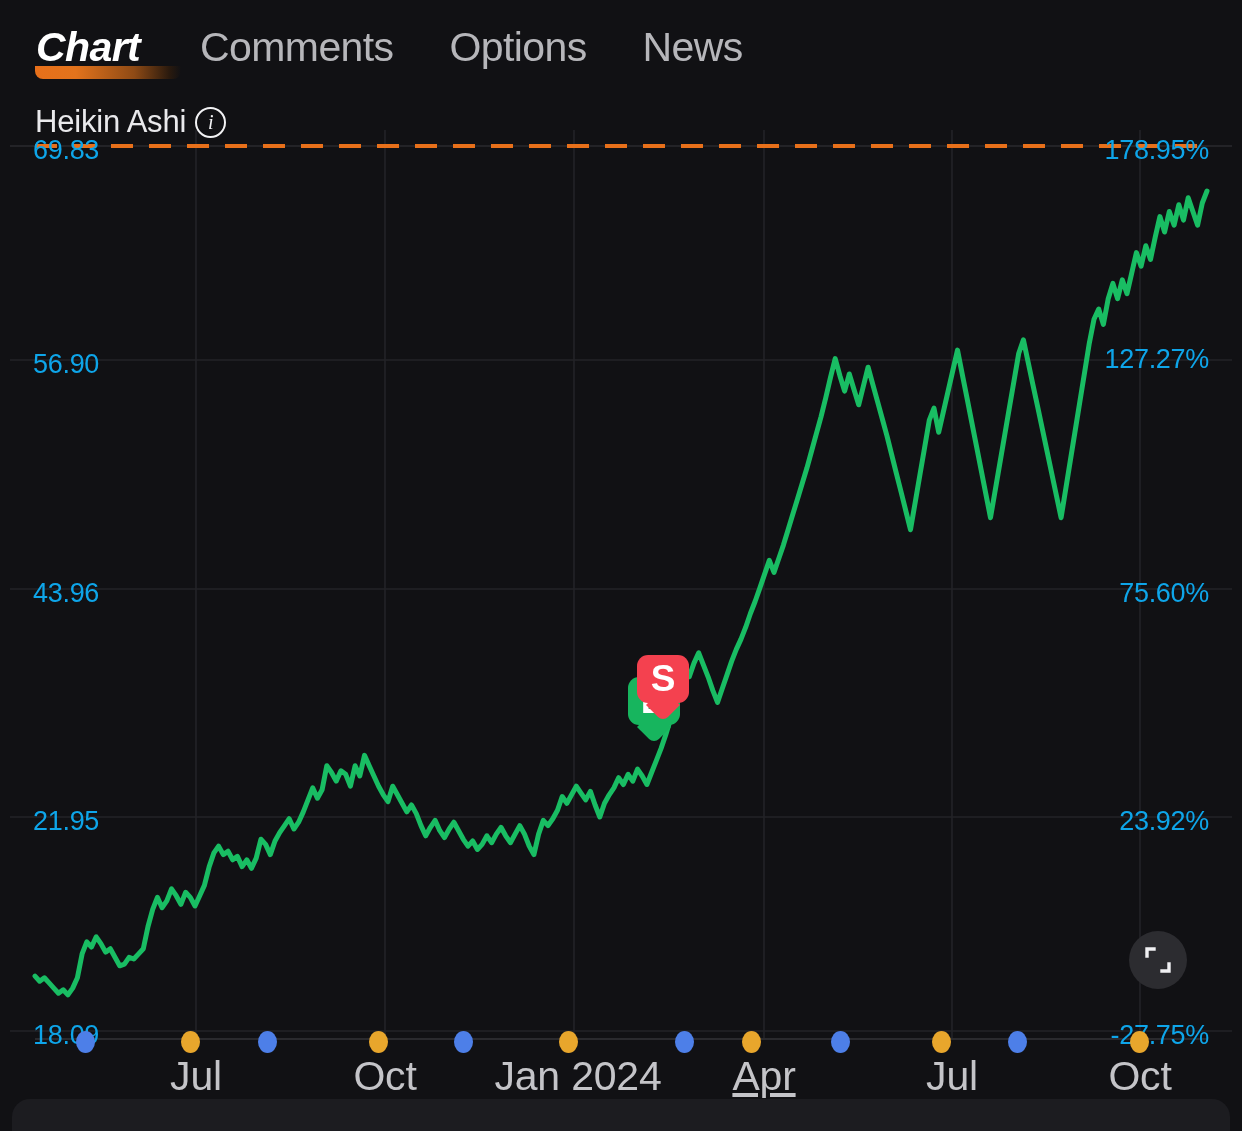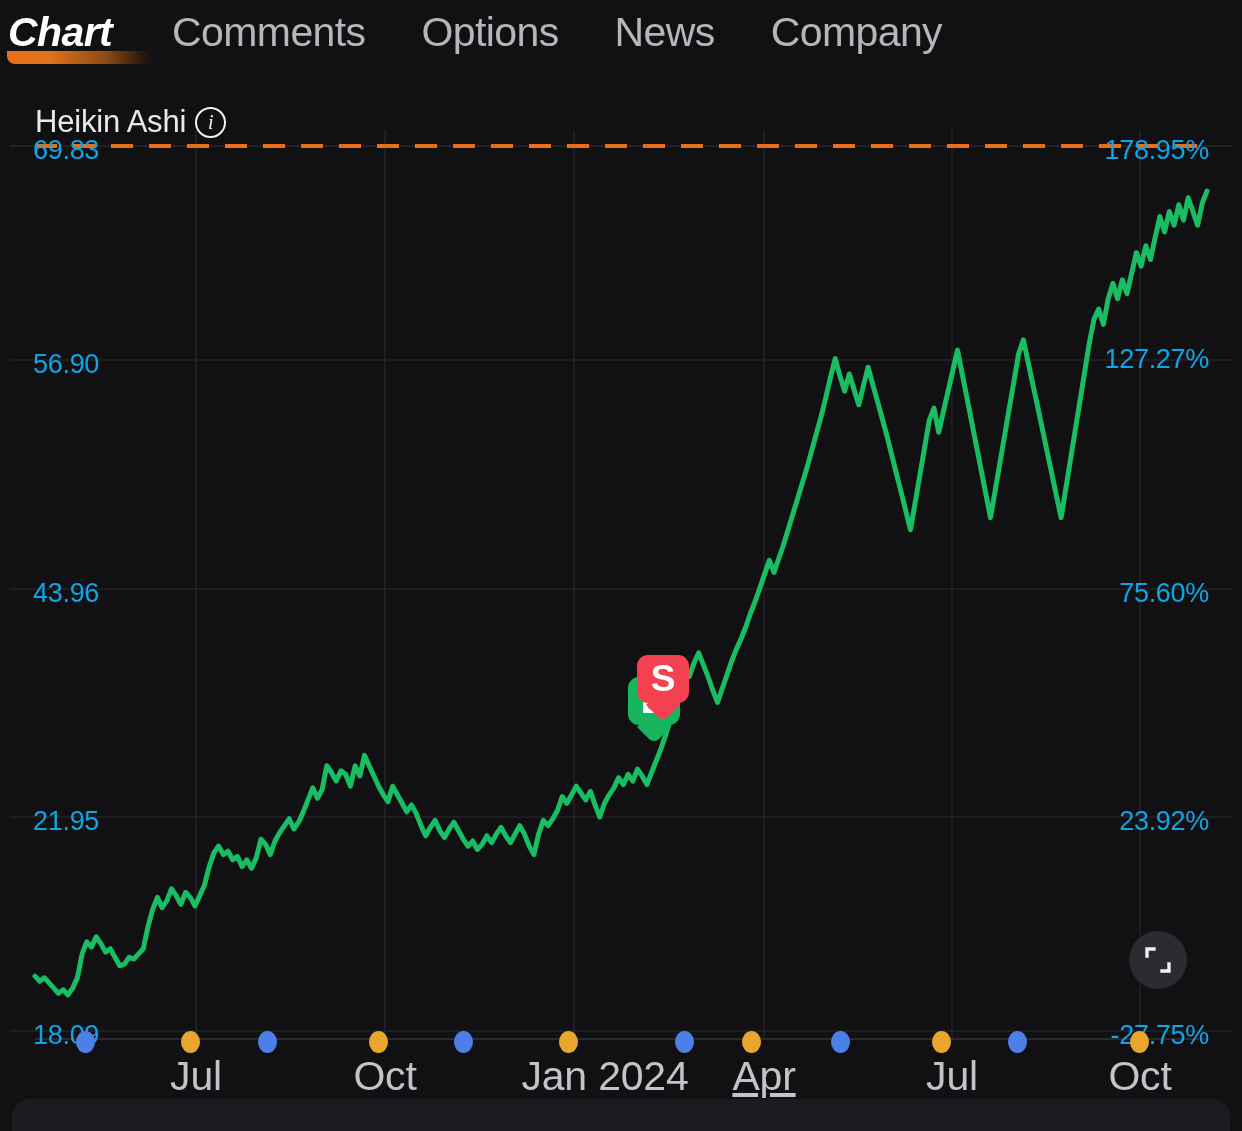--- a/index.html
+++ b/index.html
@@ -17,22 +17,22 @@
     -webkit-font-smoothing: antialiased;
   }
 
   
   #tabbar {
     position: absolute;
     left: 0; top: 0;
     width: 1242px;
     height: 82px;
     display: flex;
-    align-items: flex-start;
-    padding-left: 8px;
+    align-items: center;
+    padding-left: 36px;
     box-sizing: border-box;
   }
   .tab {
     position: relative;
     font-size: 41px;
     line-height: 1;
     padding: 12px 0 0 0;
     margin-right: 56px;
     color: #b6b6ba;
     letter-spacing: -0.6px;
@@ -207,24 +207,20 @@
     <div class="tab">
       <span>Comments</span>
       
     </div>
     <div class="tab">
       <span>Options</span>
       
     </div>
     <div class="tab">
       <span>News</span>
-      
-    </div>
-    <div class="tab">
-      <span>Company</span>
       
     </div>
   </div>
 
   <div id="indicator">
     <span class="ind-text">Heikin Ashi</span>
     <span class="info-circle">
       <span>i</span>
     </span>
   </div>
@@ -290,21 +286,21 @@
       <div class="evt-dot" style="left: 742px; top: 1031px; background: rgb(232, 166, 44);"></div>
       <div class="evt-dot" style="left: 831px; top: 1031px; background: rgb(77, 127, 232);"></div>
       <div class="evt-dot" style="left: 932px; top: 1031px; background: rgb(232, 166, 44);"></div>
       <div class="evt-dot" style="left: 1008px; top: 1031px; background: rgb(77, 127, 232);"></div>
       <div class="evt-dot" style="left: 1130px; top: 1031px; background: rgb(232, 166, 44);"></div>
     </div>
 
   <div id="xticks">
       <div class="xtick" style="left: 196px; top: 1053px;">Jul</div>
       <div class="xtick" style="left: 385px; top: 1053px;">Oct</div>
-      <div class="xtick" style="left: 605px; top: 1053px;">Jan 2024</div>
+      <div class="xtick" style="left: 578px; top: 1053px;">Jan 2024</div>
       <div class="xtick" style="left: 764px; top: 1053px; text-decoration: underline;">Apr</div>
       <div class="xtick" style="left: 952px; top: 1053px;">Jul</div>
       <div class="xtick" style="left: 1140px; top: 1053px;">Oct</div>
     </div>
 
   <div id="fullscreen-btn">
     <svg width="30" height="30" viewBox="0 0 30 30">
       <path d="M4 11 L4 4 L11 4" fill="none" stroke="#f0f0f2" stroke-width="3.4" stroke-linecap="square"></path>
       <path d="M19 26 L26 26 L26 19" fill="none" stroke="#f0f0f2" stroke-width="3.4" stroke-linecap="square"></path>
     </svg>

